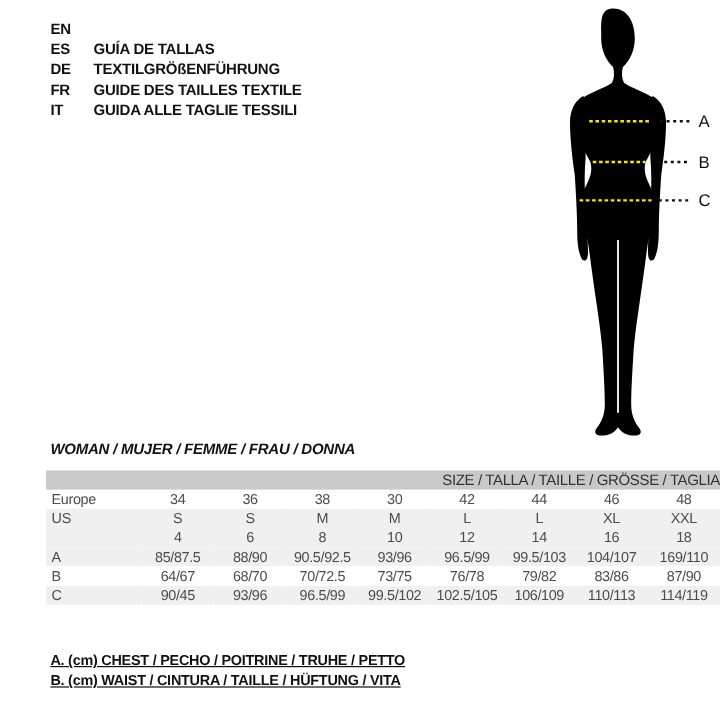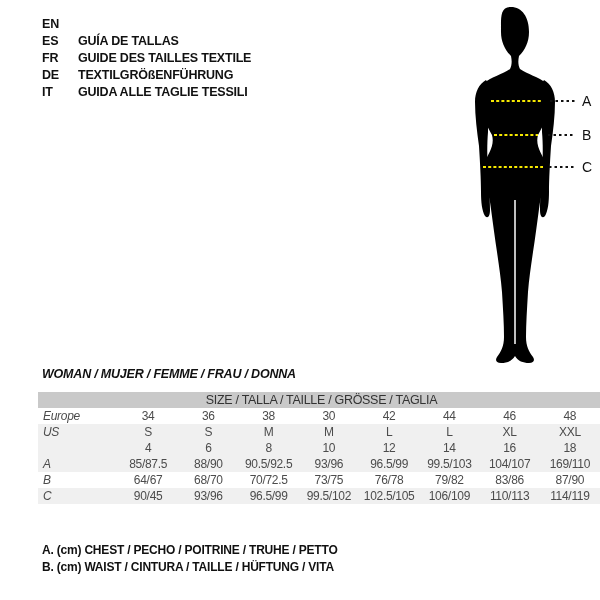--- a/index.html
+++ b/index.html
@@ -30,48 +30,48 @@
   .leader-line{stroke:var(--text-dark);stroke-width:2;stroke-dasharray:2.5 3;}
   .measure-label{font-family:"Liberation Sans",sans-serif;font-size:14px;fill:var(--text-dark);}
   
   .section-title{position:absolute;left:22px;top:367px;font-size:12.5px;font-weight:bold;letter-spacing:-0.2px;font-style:italic;}
   
   .size-table-wrap{position:absolute;left:18px;top:392px;width:562px;}
   table.size-table{border-collapse:collapse;table-layout:fixed;width:562px;
     font-size:12px;letter-spacing:-0.3px;color:var(--text-gray);}
   table.size-table td{vertical-align:middle;text-align:center;padding:0;white-space:nowrap;overflow:hidden;}
   table.size-table thead td{background:var(--header-bg);color:var(--table-header-text);
-    text-align:center;padding-left:5px;height:16px;font-size:12.5px;}
+    text-align:right;padding-left:5px;height:16px;font-size:12.5px;}
   table.size-table tbody tr{height:16px;}
   table.size-table tbody tr.striped td{background:var(--stripe-bg);}
-  table.size-table td.row-label{text-align:left;padding-left:5px;font-style:italic;}
-  
-  .legend-block{position:absolute;left:22px;top:542px;}
+  table.size-table td.row-label{text-align:left;padding-left:5px;}
+  
+  .legend-block{position:absolute;left:22px;top:542px;text-decoration:underline;}
   .legend-row{height:17px;line-height:17px;font-size:12px;font-weight:bold;letter-spacing:-0.2px;}
 </style>
 </head>
 <body>
 
 <div class="canvas">
 
   <div class="lang-block">
     <div class="lang-row">
       <span class="lang-code">EN</span>
     </div>
     <div class="lang-row">
       <span class="lang-code">ES</span>
       <span class="lang-title">GUÍA DE TALLAS</span>
     </div>
     <div class="lang-row">
+      <span class="lang-code">DE</span>
+      <span class="lang-title">TEXTILGRÖßENFÜHRUNG</span>
+    </div>
+    <div class="lang-row">
       <span class="lang-code">FR</span>
       <span class="lang-title">GUIDE DES TAILLES TEXTILE</span>
-    </div>
-    <div class="lang-row">
-      <span class="lang-code">DE</span>
-      <span class="lang-title">TEXTILGRÖßENFÜHRUNG</span>
     </div>
     <div class="lang-row">
       <span class="lang-code">IT</span>
       <span class="lang-title">GUIDA ALLE TAGLIE TESSILI</span>
     </div>
   </div>
 
   <div class="figure-wrap">
     <svg viewBox="0 0 175 360" xmlns="http://www.w3.org/2000/svg">
 

